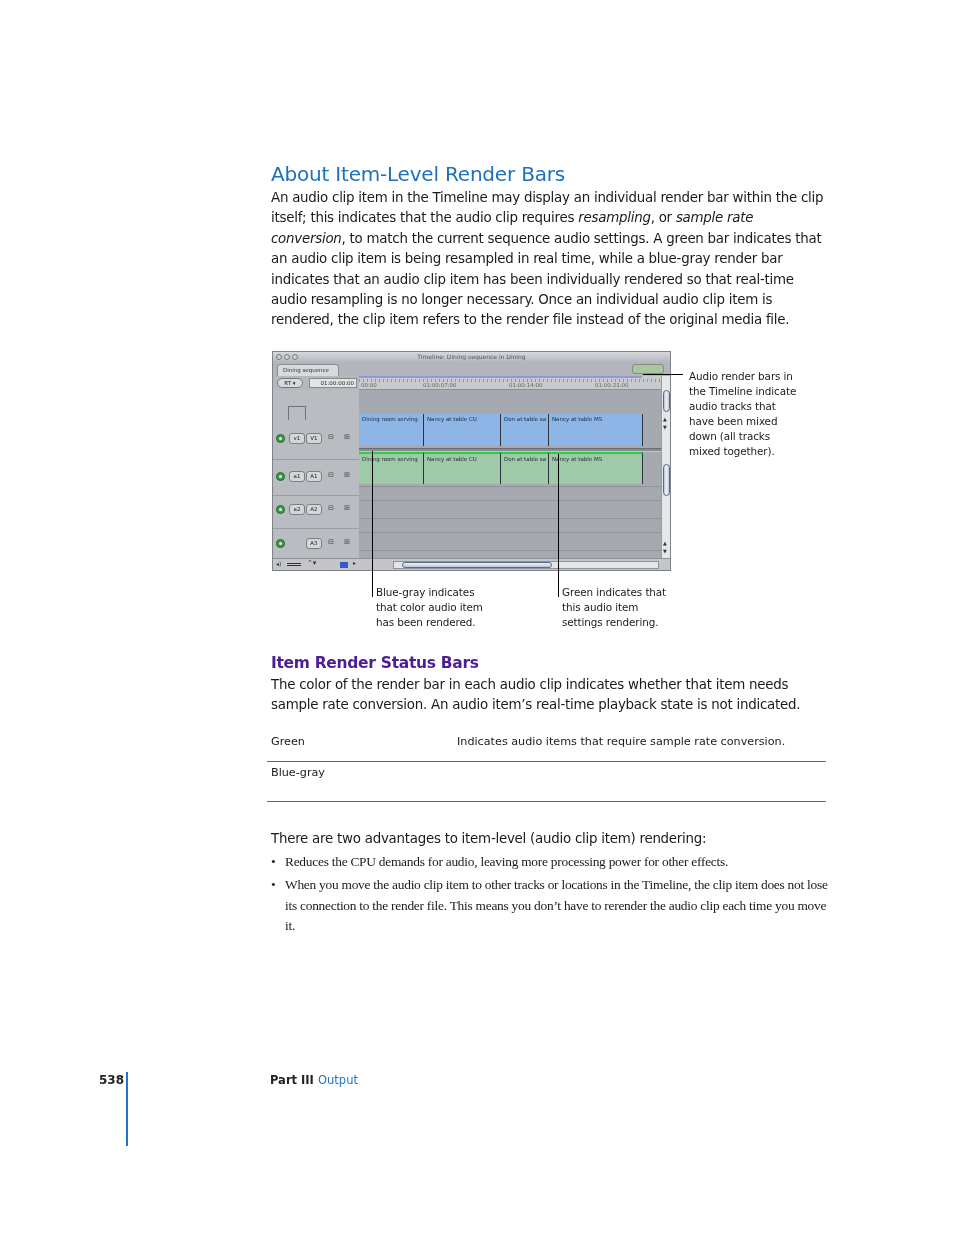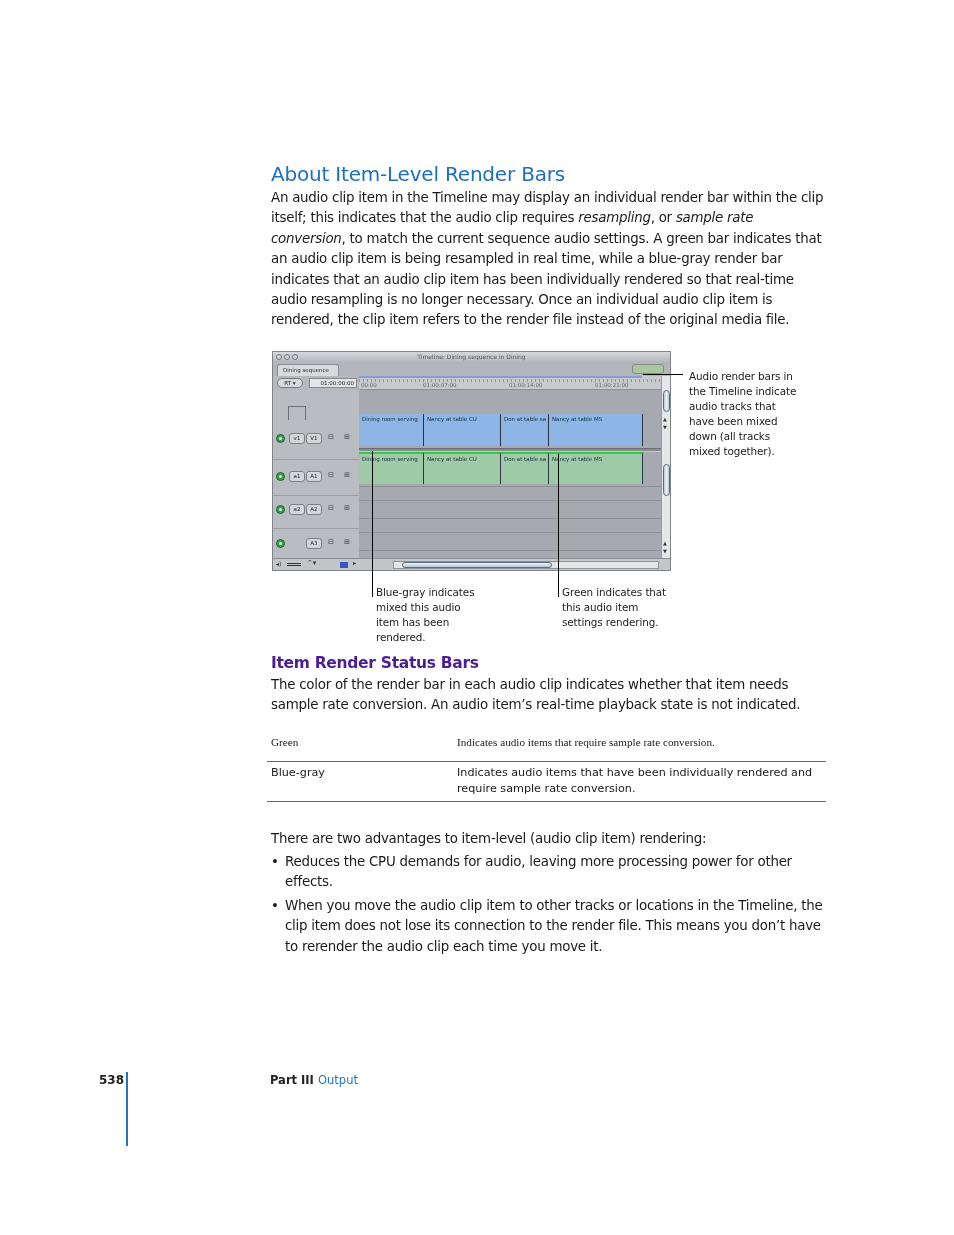--- a/index.html
+++ b/index.html
@@ -53,26 +53,26 @@
   .p2 { top: 675px; }
 
   .table { position: absolute; left: 267px; top: 731px; width: 559px; font-size: 11.2px; }
   .thead { position: relative; height: 20px; background: #1f76c4; color: #ffffff; font-weight: bold; }
   .thead span, .trow span { position: absolute; }
   .thead .c1, .trow .c1 { left: 4px; }
   .thead .c2, .trow .c2 { left: 190px; width: 360px; }
   .thead span { top: 3px; }
   .trow { position: relative; border-bottom: 1px solid #1f76c4; color: #1a1a1a; line-height: 16px; }
   .trow span { top: 3px; }
-  .r1 { height: 31px; font-family: Liberation Serif, serif; }
+  .r1 { height: 31px; }
   .r2 { height: 40px; }
 
   .p3 { top: 829px; }
   .bullets { position: absolute; left: 271px; top: 852px; width: 560px; font-size: 13.4px; line-height: 20.4px; letter-spacing: -0.25px; list-style: none; }
-  .bullets li { position: relative; padding-left: 14px; margin-bottom: 3px; }
+  .bullets li { position: relative; padding-left: 14px; margin-bottom: 3px; font-family: Liberation Serif, serif; }
   .bullets li::before { content: "•"; position: absolute; left: 0; top: 0; }
 
   .footer-num { position: absolute; left: 99px; top: 1073px; font-size: 12px; font-weight: bold; color: #222; }
   .footer-rule { position: absolute; left: 126px; top: 1072px; width: 2px; height: 74px; background: #1f76c4; }
   .footer-part { position: absolute; left: 270px; top: 1073px; font-size: 11.5px; font-weight: bold; color: #222; }
   .footer-sec { position: absolute; left: 318px; top: 1073px; font-size: 11.5px; color: #1f76c4; }
 </style>
 </head>
 <body>
 
@@ -176,34 +176,33 @@
       <div class="hthumb"></div>
     </div>
   </div>
 </div>
 
 <div class="leader" style="left:643px;top:374px;width:40px;height:1px"></div>
 <div class="leader" style="left:372px;top:451px;width:1px;height:146px"></div>
 <div class="leader" style="left:558px;top:454px;width:1px;height:143px"></div>
 
 <div class="callout" style="left:689px;top:369px;width:110px">Audio render bars in the Timeline indicate audio tracks that have been mixed down (all tracks mixed together).</div>
-<div class="callout" style="left:376px;top:585px;width:110px">Blue-gray indicates mixed this audio item has been rendered.</div>
+<div class="callout" style="left:376px;top:585px;width:110px">Blue-gray indicates that color audio item has been rendered.</div>
 <div class="callout" style="left:562px;top:585px;width:110px">Green indicates that this audio item settings rendering.</div>
 
 <h2 class="h2">Item Render Status Bars</h2>
 <p class="para p2">The color of the render bar in each audio clip indicates whether that item needs sample rate conversion. An audio item’s real-time playback state is not indicated.</p>
 
 <div class="table">
   <div class="trow r1">
     <span class="c1">Green</span>
     <span class="c2">Indicates audio items that require sample rate conversion.</span>
   </div>
   <div class="trow r2">
     <span class="c1">Blue-gray</span>
-    <span class="c2">Indicates audio items that have been individually rendered and require sample rate conversion.</span>
   </div>
 </div>
 
 <p class="para p3">There are two advantages to item-level (audio clip item) rendering:</p>
 <ul class="bullets">
   <li>Reduces the CPU demands for audio, leaving more processing power for other effects.</li>
   <li>When you move the audio clip item to other tracks or locations in the Timeline, the clip item does not lose its connection to the render file. This means you don’t have to rerender the audio clip each time you move it.</li>
 </ul>
 
 <div class="footer-num">538</div>

